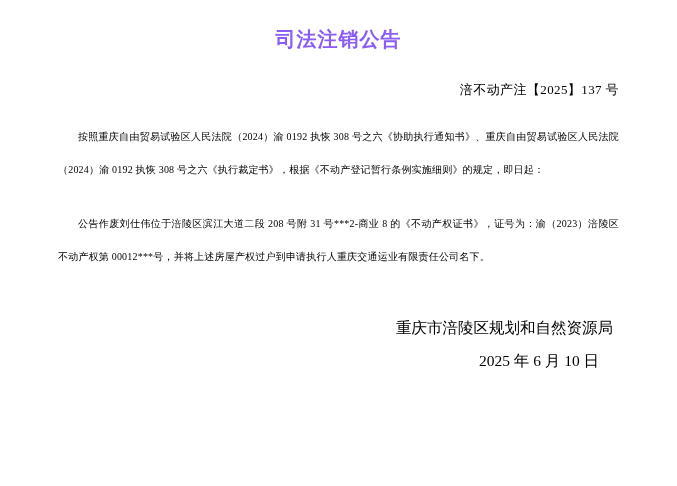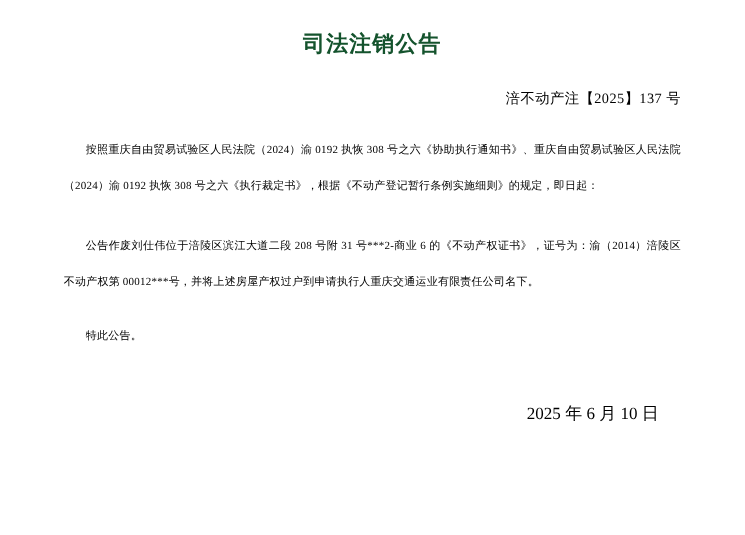--- a/index.html
+++ b/index.html
@@ -22,21 +22,21 @@
     padding: 0 58px;
   }
   .doc-title {
     text-align: center;
     font-family: "Liberation Sans", "DejaVu Sans", sans-serif;
     font-weight: bold;
     font-size: 20px;
     letter-spacing: 1px;
     margin-top: 26px;
     margin-bottom: 0;
-    color: #14532d;
+    color: #8b5cf6;
   }
   .doc-number {
     text-align: right;
     font-size: 13px;
     margin-top: 28px;
     letter-spacing: 0.4px;
   }
   .body-para {
     font-size: 10px;
     line-height: 33px;
@@ -67,21 +67,21 @@
 <body>
 
 <div class="page">
 
   <h1 class="doc-title">司法注销公告</h1>
 
   <div class="doc-number">涪不动产注【2025】137 号</div>
 
   <p class="body-para">按照重庆自由贸易试验区人民法院（2024）渝 0192 执恢 308 号之六《协助执行通知书》、重庆自由贸易试验区人民法院（2024）渝 0192 执恢 308 号之六《执行裁定书》，根据《不动产登记暂行条例实施细则》的规定，即日起：</p>
 
-  <p class="body-para">公告作废刘仕伟位于涪陵区滨江大道二段 208 号附 31 号***2-商业 6 的《不动产权证书》，证号为：渝（2014）涪陵区不动产权第 00012***号，并将上述房屋产权过户到申请执行人重庆交通运业有限责任公司名下。</p>
+  <p class="body-para">公告作废刘仕伟位于涪陵区滨江大道二段 208 号附 31 号***2-商业 8 的《不动产权证书》，证号为：渝（2023）涪陵区不动产权第 00012***号，并将上述房屋产权过户到申请执行人重庆交通运业有限责任公司名下。</p>
 
-  <p class="body-para tight">特此公告。</p>
 
   <div class="signature">
+    <span class="sig-line">重庆市涪陵区规划和自然资源局</span>
     <span class="sig-line date">2025 年 6 月 10 日</span>
   </div>
 
 </div>
 
 </body></html>

